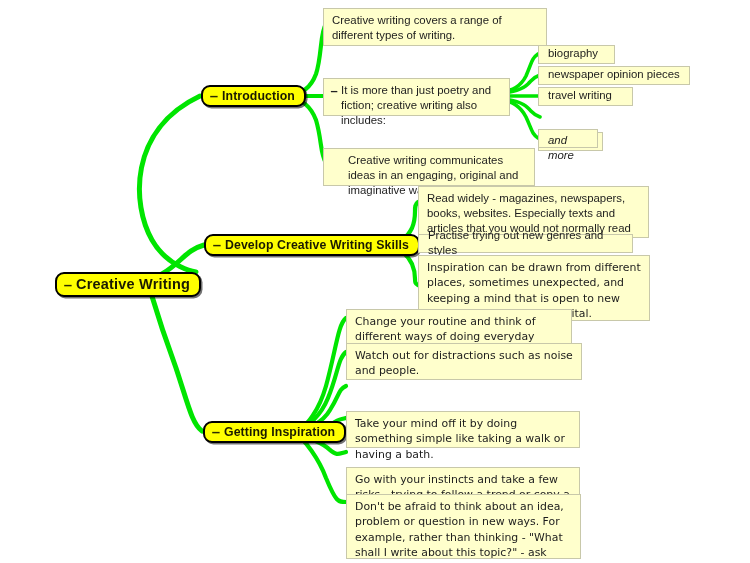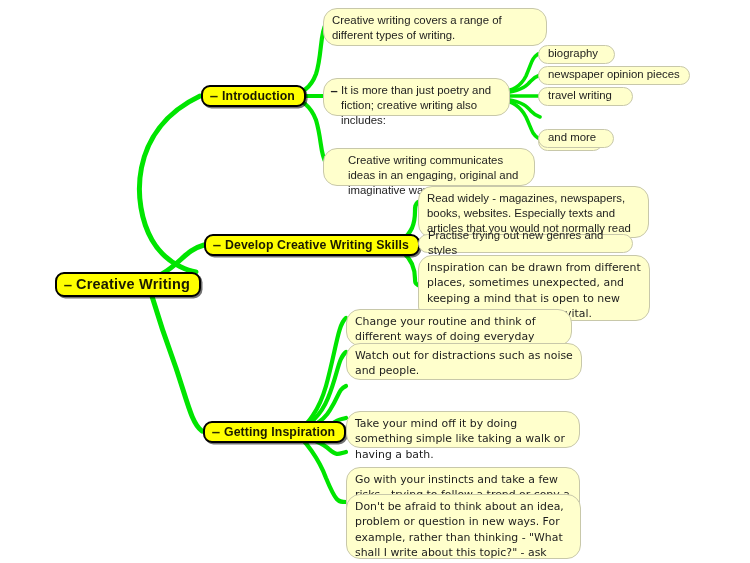--- a/index.html
+++ b/index.html
@@ -26,21 +26,21 @@
     color:#1a1a00;
     font-weight:bold;
   }
   .nd-root{font-size:14.5px;letter-spacing:.2px;}
   .nd-branch{font-size:12.3px;letter-spacing:.1px;}
 
   
   .nd-leaf{
     background:#ffffcc;
     border:1px solid #c8c8aa;
-    border-radius:14px;
+    border-radius:0;
     display:flex;align-items:flex-start;
     color:#1c1c1c;
     box-sizing:border-box;
   }
   .nd-leaf .txt{display:block;}
 
   
   .f-lib .txt{font-family:"Liberation Sans",sans-serif;}
   .f-dv  .txt{font-family:"DejaVu Sans",sans-serif;}
 
@@ -136,21 +136,21 @@
   </div>
   <div class="node nd-leaf f-lib s11 pad-small" style="left:538px;top:66px;width:152px;height:19px;align-items:center;">
     <span class="txt">newspaper opinion pieces</span>
   </div>
   <div class="node nd-leaf f-lib s11 pad-small" style="left:538px;top:87px;width:95px;height:19px;align-items:center;">
     <span class="txt">travel writing</span>
   </div>
   <div class="node nd-leaf f-lib s11 pad-small" style="left:538px;top:108px;width:65px;height:19px;align-items:center;margin-top:24px;">
     <span class="txt">reviews</span>
   </div>
-  <div class="node nd-leaf f-lib s11 pad-small" style="left:538px;top:129px;width:76px;height:19px;align-items:center;">
+  <div class="node nd-leaf f-lib s11 pad-small" style="left:538px;top:129px;width:60px;height:19px;font-style:italic;">
     <span class="txt">and more</span>
   </div>
 
   <div class="node nd-leaf f-lib s11 pad-a" style="left:418px;top:186px;width:231px;height:52px;">
     <span class="txt">Read widely - magazines, newspapers, books, websites. Especially texts and articles that you would not normally read</span>
   </div>
   <div class="node nd-leaf f-lib s11 pad-small" style="left:418px;top:234px;width:215px;height:19px;align-items:center;">
     <span class="txt">Practise trying out new genres and styles</span>
   </div>
   <div class="node nd-leaf f-dv s11d pad-a" style="left:418px;top:255px;width:232px;height:66px;">

